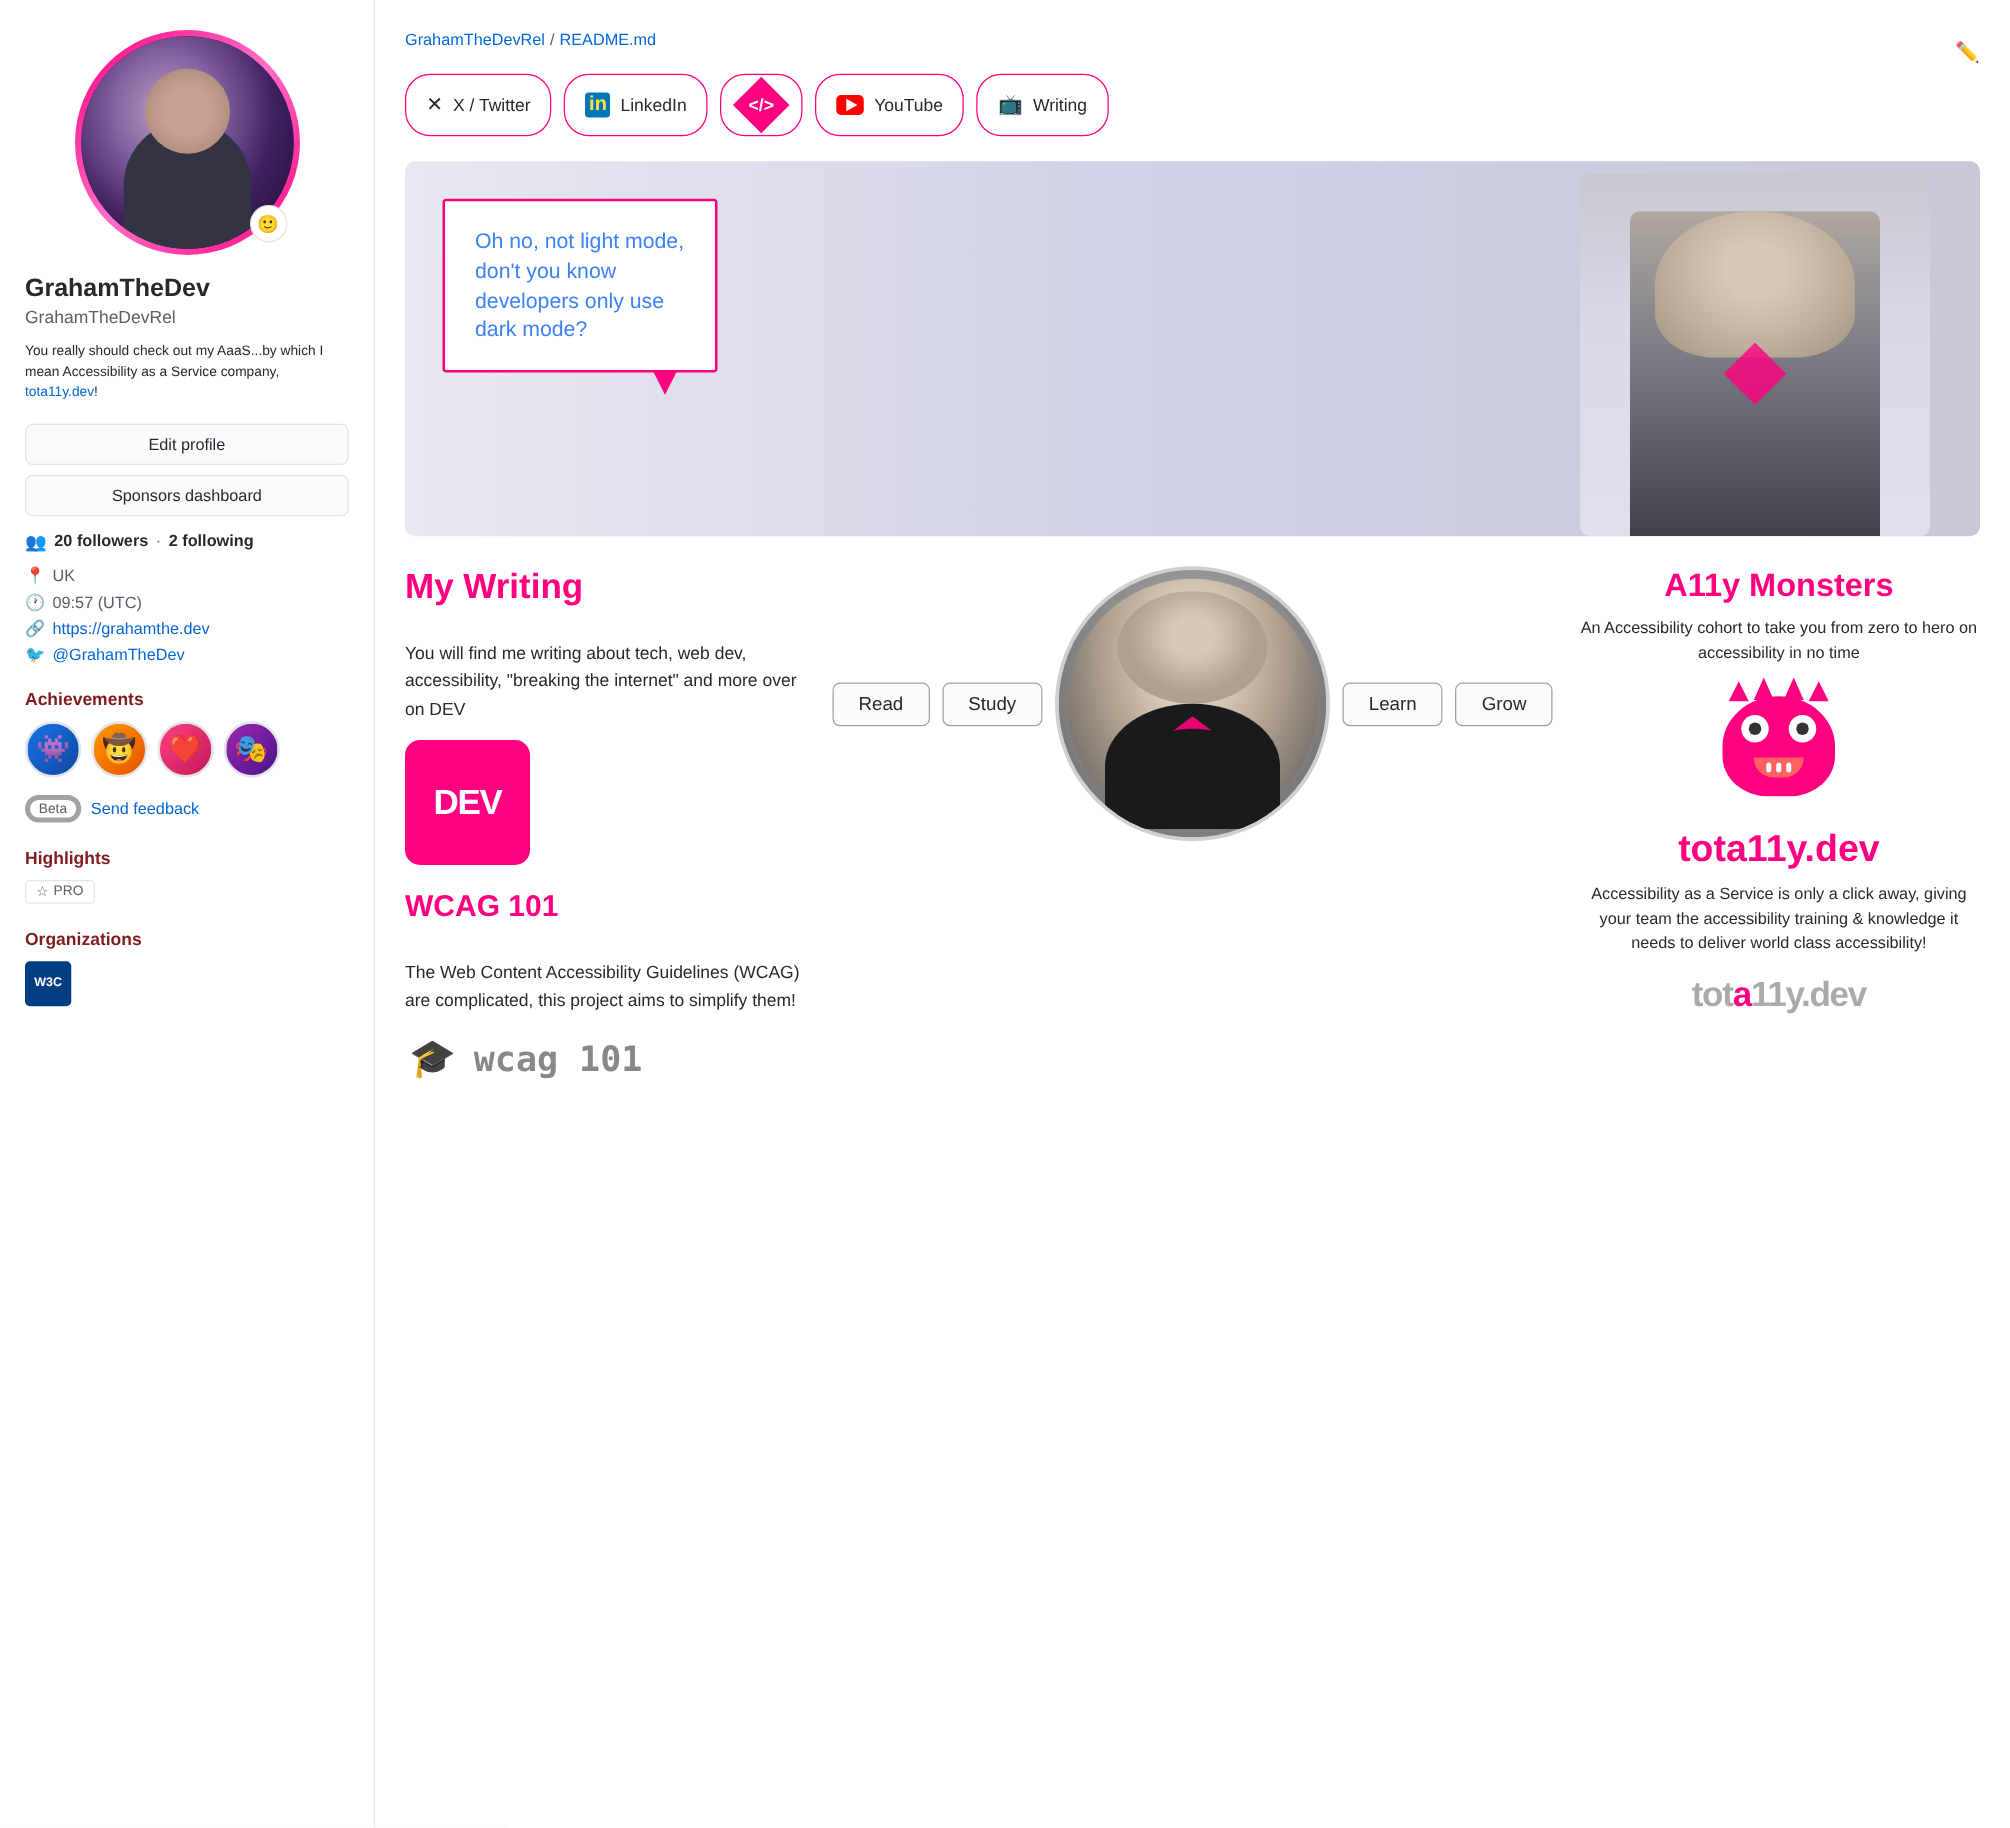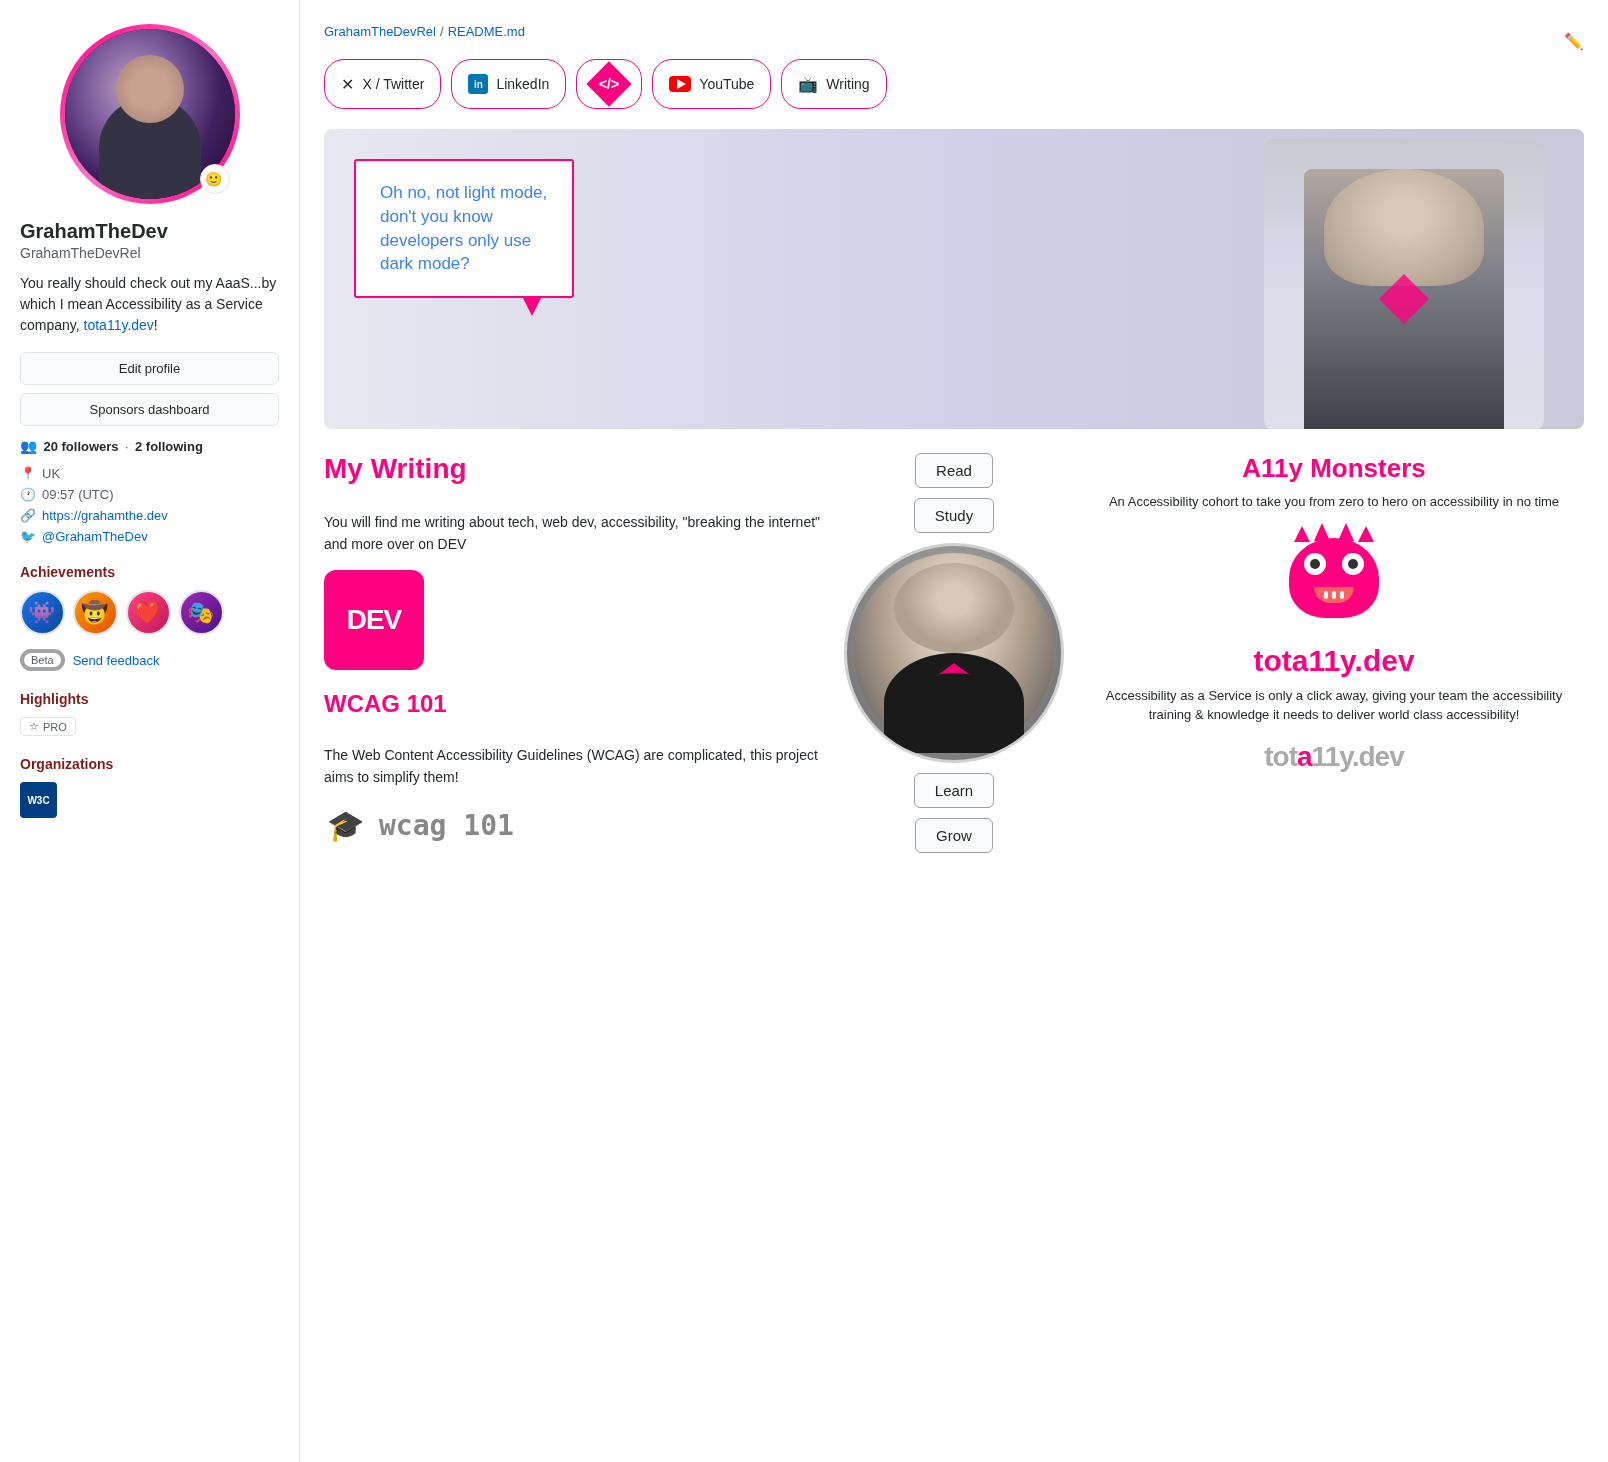--- a/index.html
+++ b/index.html
@@ -86,21 +86,21 @@
       font-weight: 600;
       color: #24292e;
       margin-bottom: 2px;
     }
     .handle {
       font-size: 14px;
       color: #586069;
       margin-bottom: 12px;
     }
     .bio {
-      font-size: 14px;
+      font-size: 11px;
       color: #24292e;
       line-height: 1.5;
       margin-bottom: 16px;
     }
     .bio a { color: #0366d6; text-decoration: none; }
 
     .btn {
       display: block;
       width: 100%;
       padding: 8px 12px;
@@ -309,21 +309,21 @@
     .readme-grid {
       display: grid;
       grid-template-columns: 1fr auto 1fr;
       gap: 20px;
       align-items: start;
     }
 
     .readme-left { }
     .readme-center {
       display: flex;
-      flex-direction: column;
+      flex-direction: row;
       align-items: center;
       gap: 10px;
     }
     .readme-right { text-align: center; }
 
     .section-heading {
       font-size: 28px;
       font-weight: 700;
       color: #ff0080;
       margin-bottom: 10px;
@@ -433,22 +433,22 @@
       font-size: 28px;
       font-weight: 700;
       color: #888;
       font-family: monospace;
     }
     .li-icon {
       width: 20px; height: 20px;
       background: #0077b5;
       border-radius: 3px;
       display: flex; align-items: center; justify-content: center;
-      color: #e5e5e5;
-      font-size: 10px;
+      color: #fde047;
+      font-size: 16px;
       font-weight: bold;
     }
     .yt-icon {
       width: 22px; height: 16px;
       background: #ff0000;
       border-radius: 4px;
       display: flex; align-items: center; justify-content: center;
       position: relative;
     }
     .yt-icon::after {

